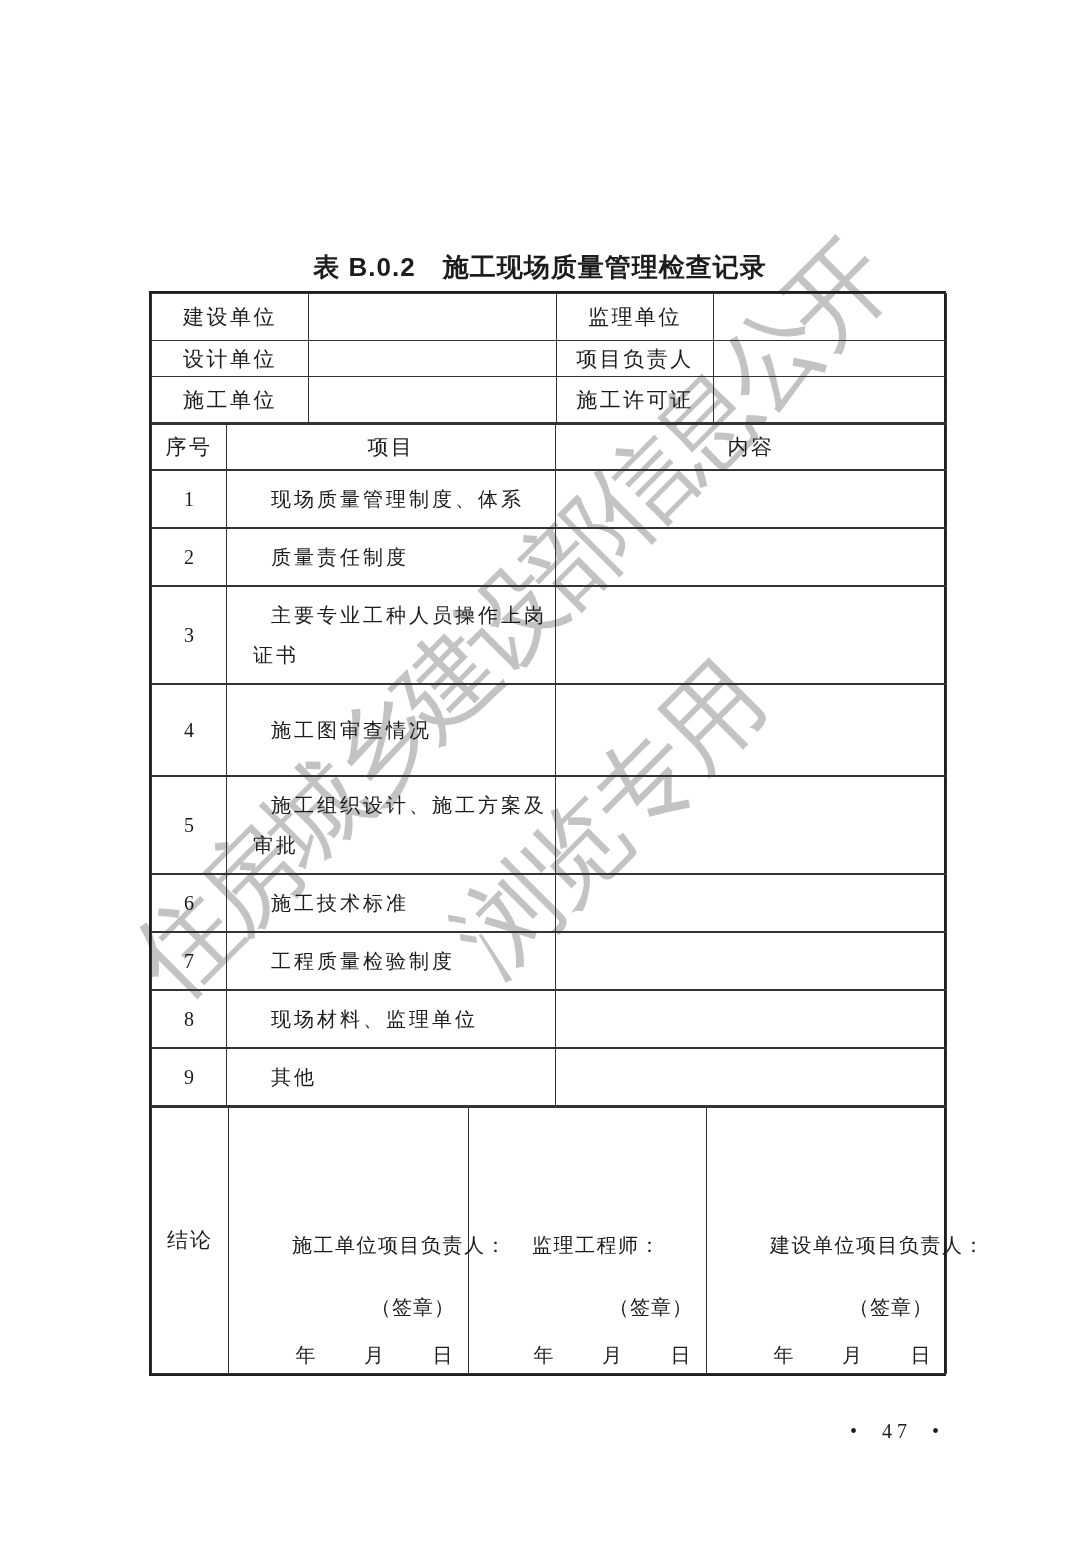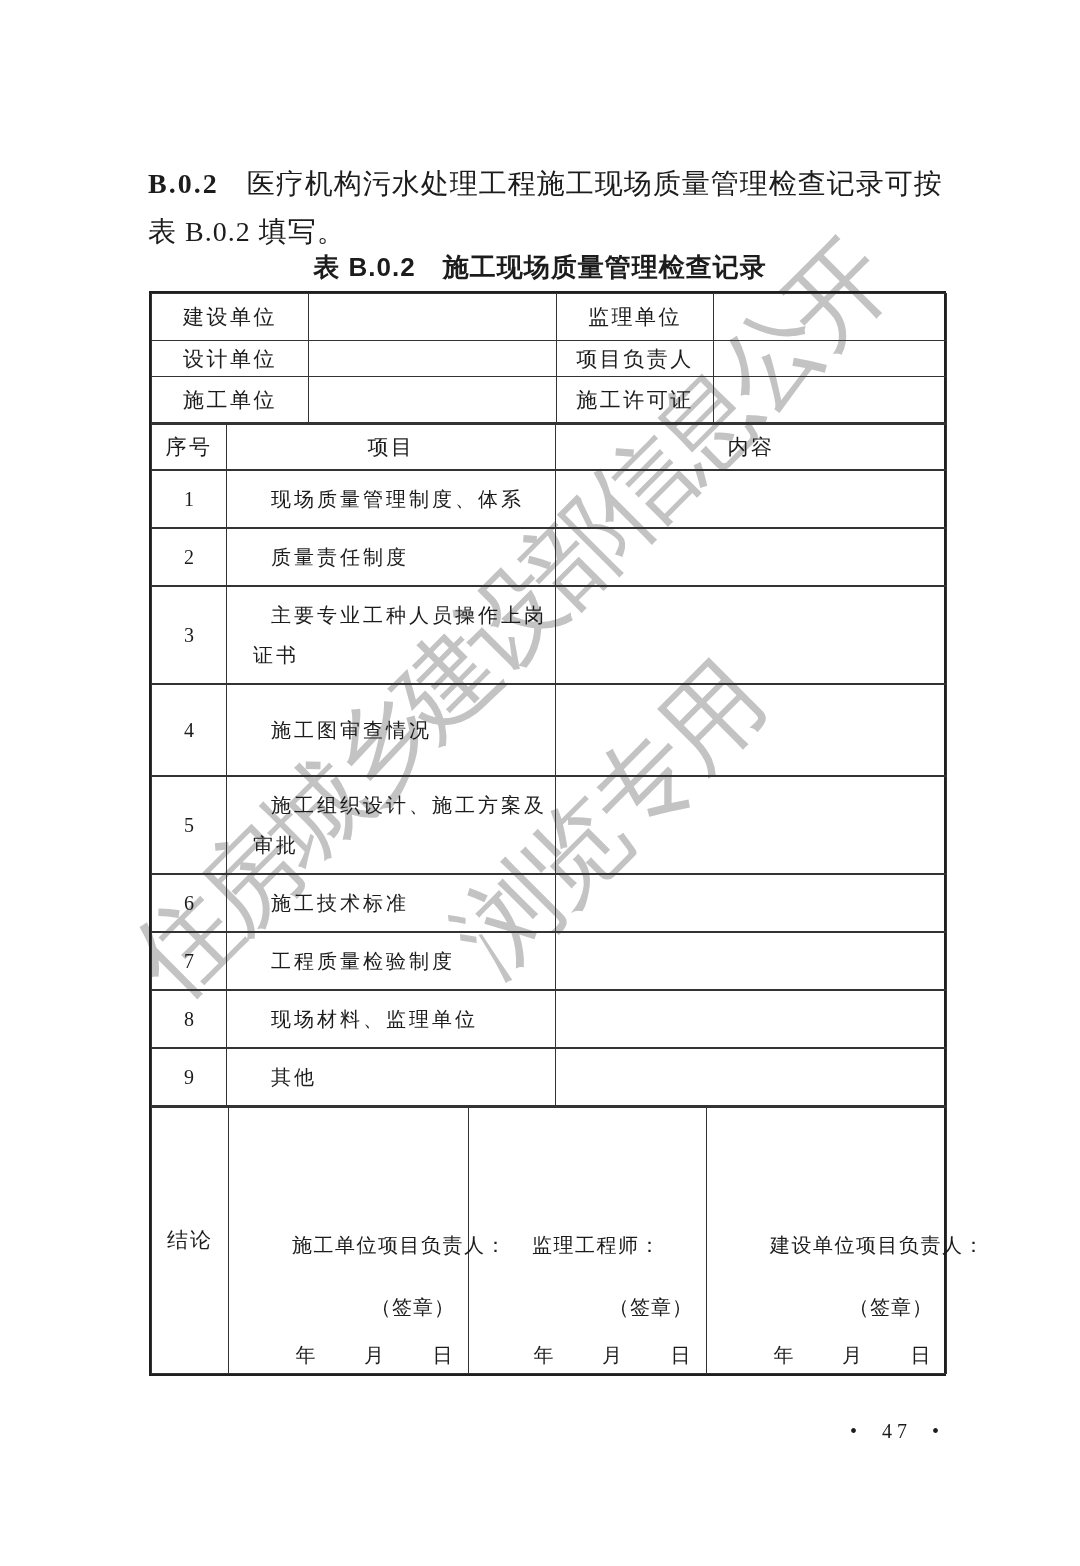--- a/index.html
+++ b/index.html
@@ -50,24 +50,20 @@
             letter-spacing:5px; word-spacing:10px; }
 </style>
 </head>
 <body>
 
 <div class="page">
 
   <div class="wm wm1">住房城乡建设部信息公开</div>
   <div class="wm wm2">浏览专用</div>
 
-  <div class="para">
-    <div><span class="num">B.0.2</span><span>医疗机构污水处理工程施工现场质量管理检查记录可按</span></div>
-    <div>表 B.0.2 填写。</div>
-  </div>
 
   <div class="tbl-title">表 B.0.2　施工现场质量管理检查记录</div>
 
   <div class="form-wrap">
 
     <table>
       <colgroup>
           <col style="width:157px">
           <col style="width:248px">
           <col style="width:157px">

